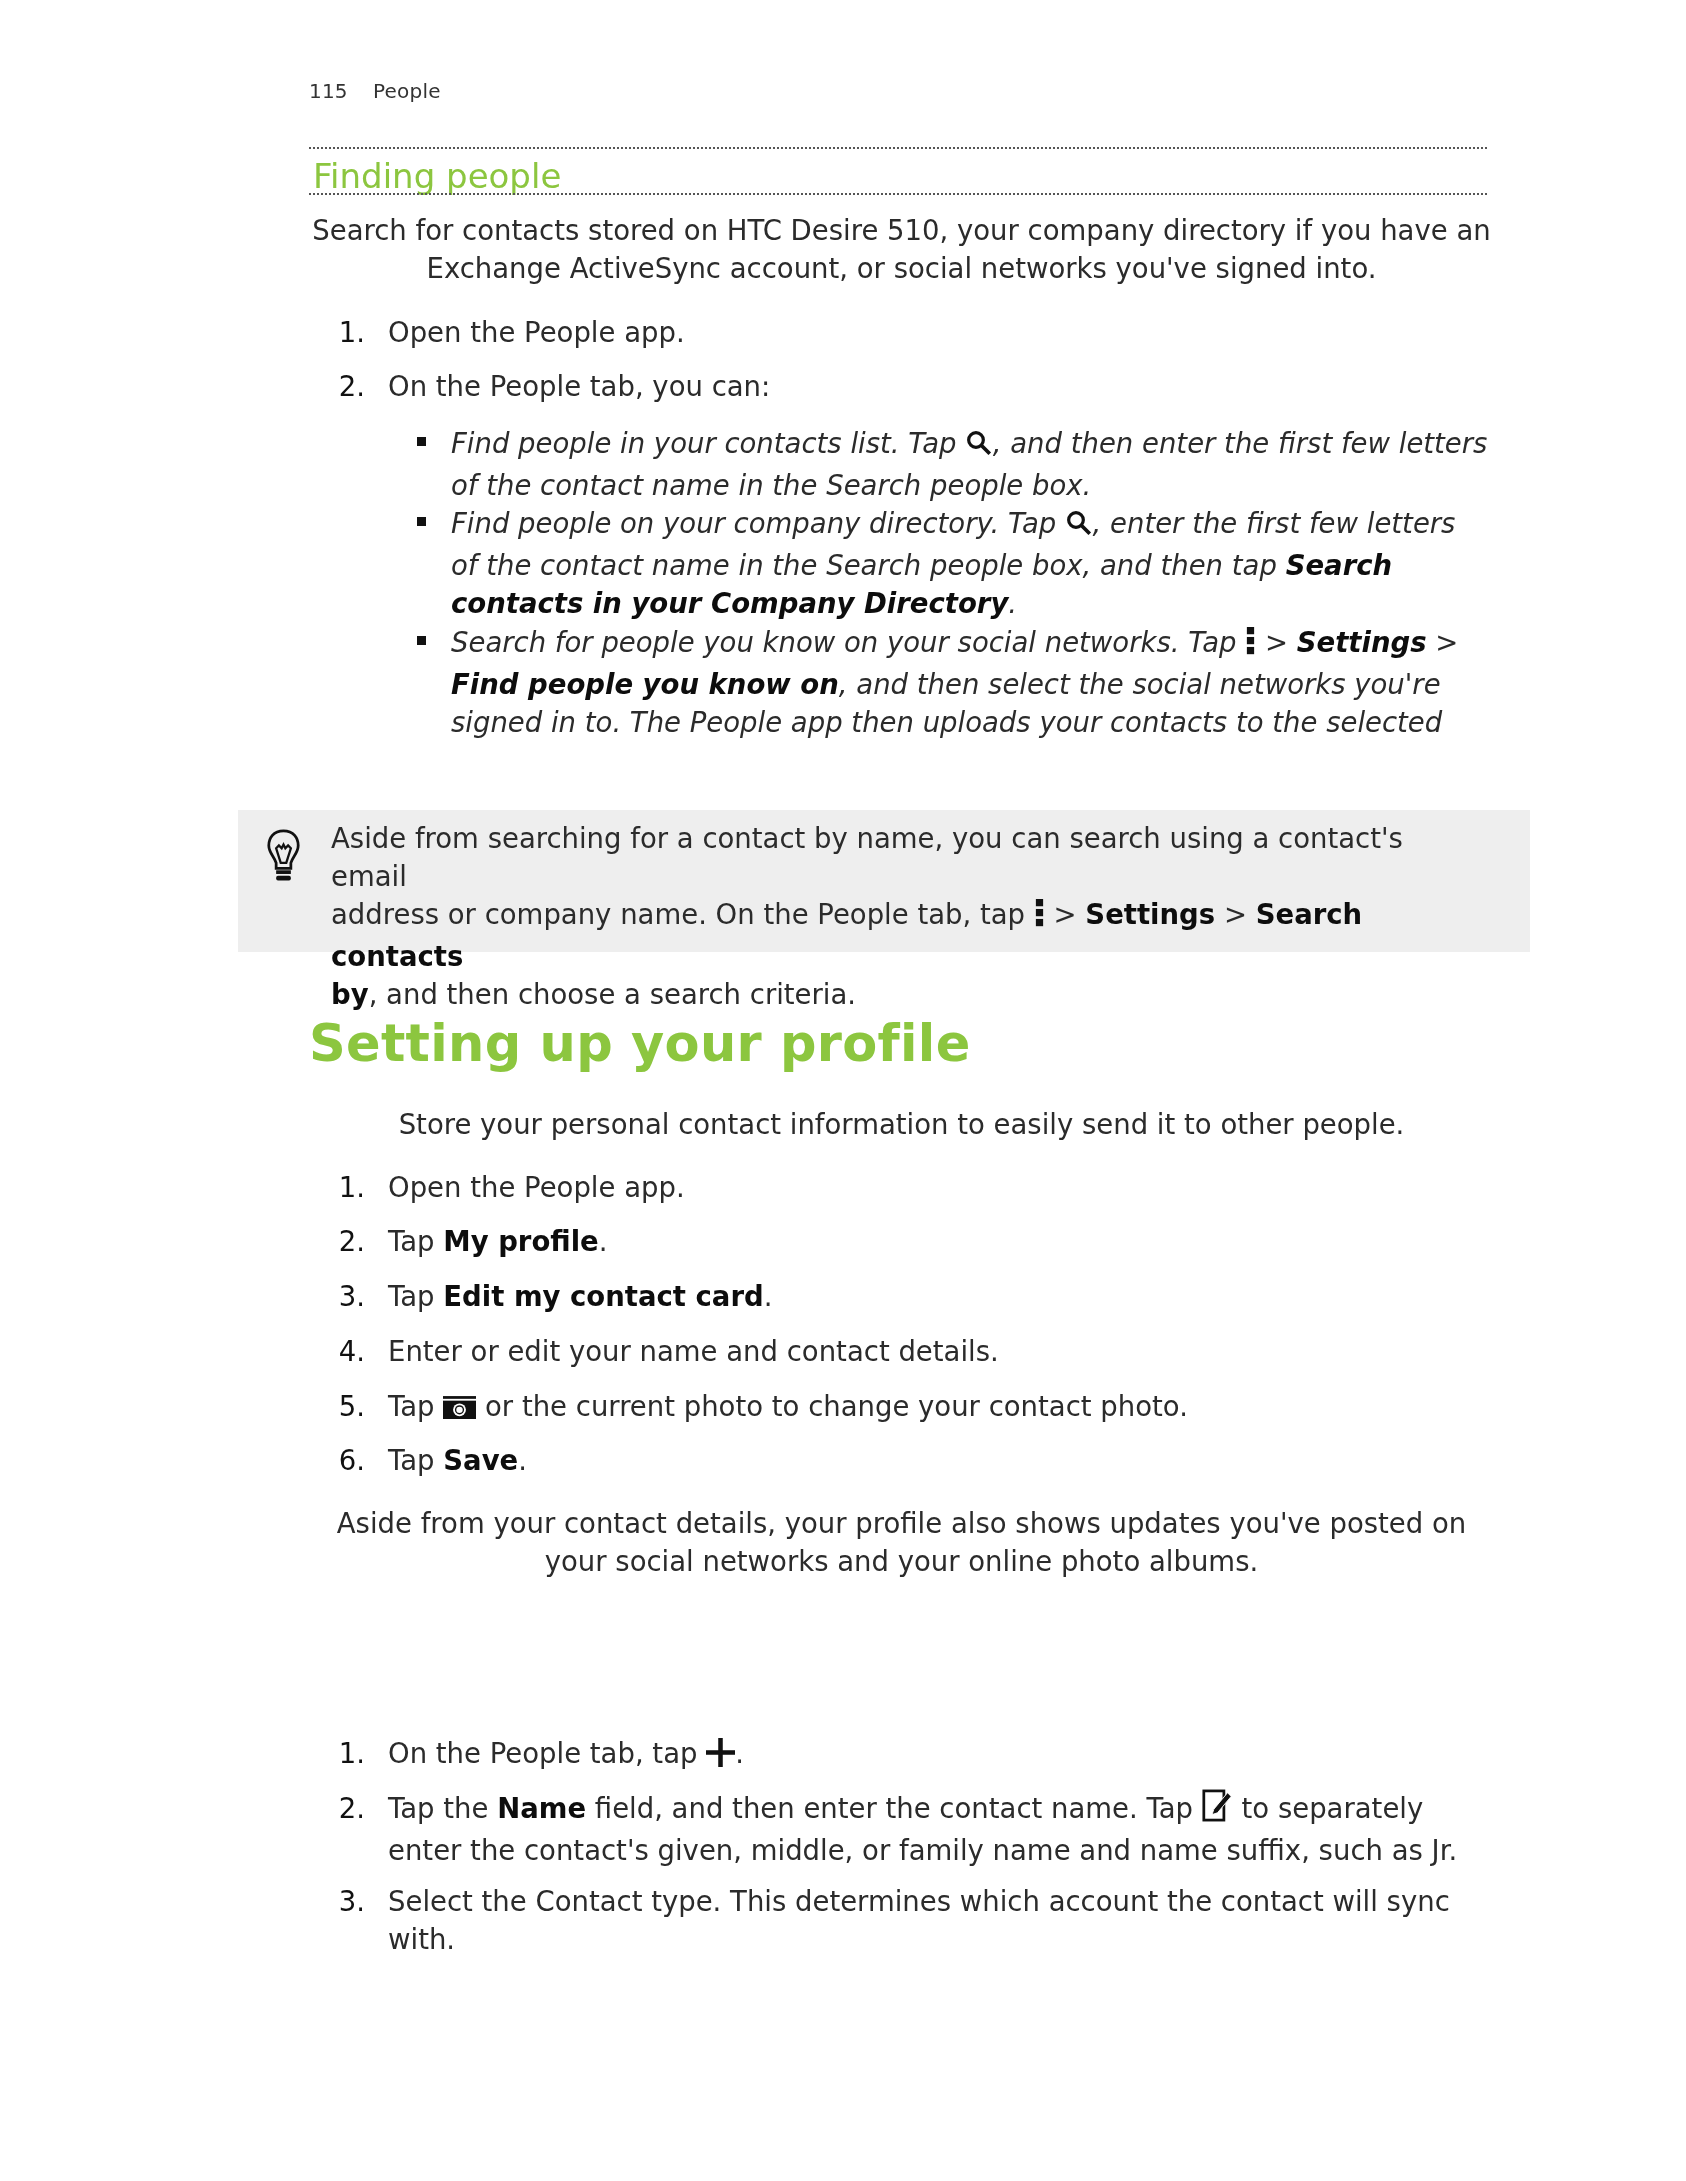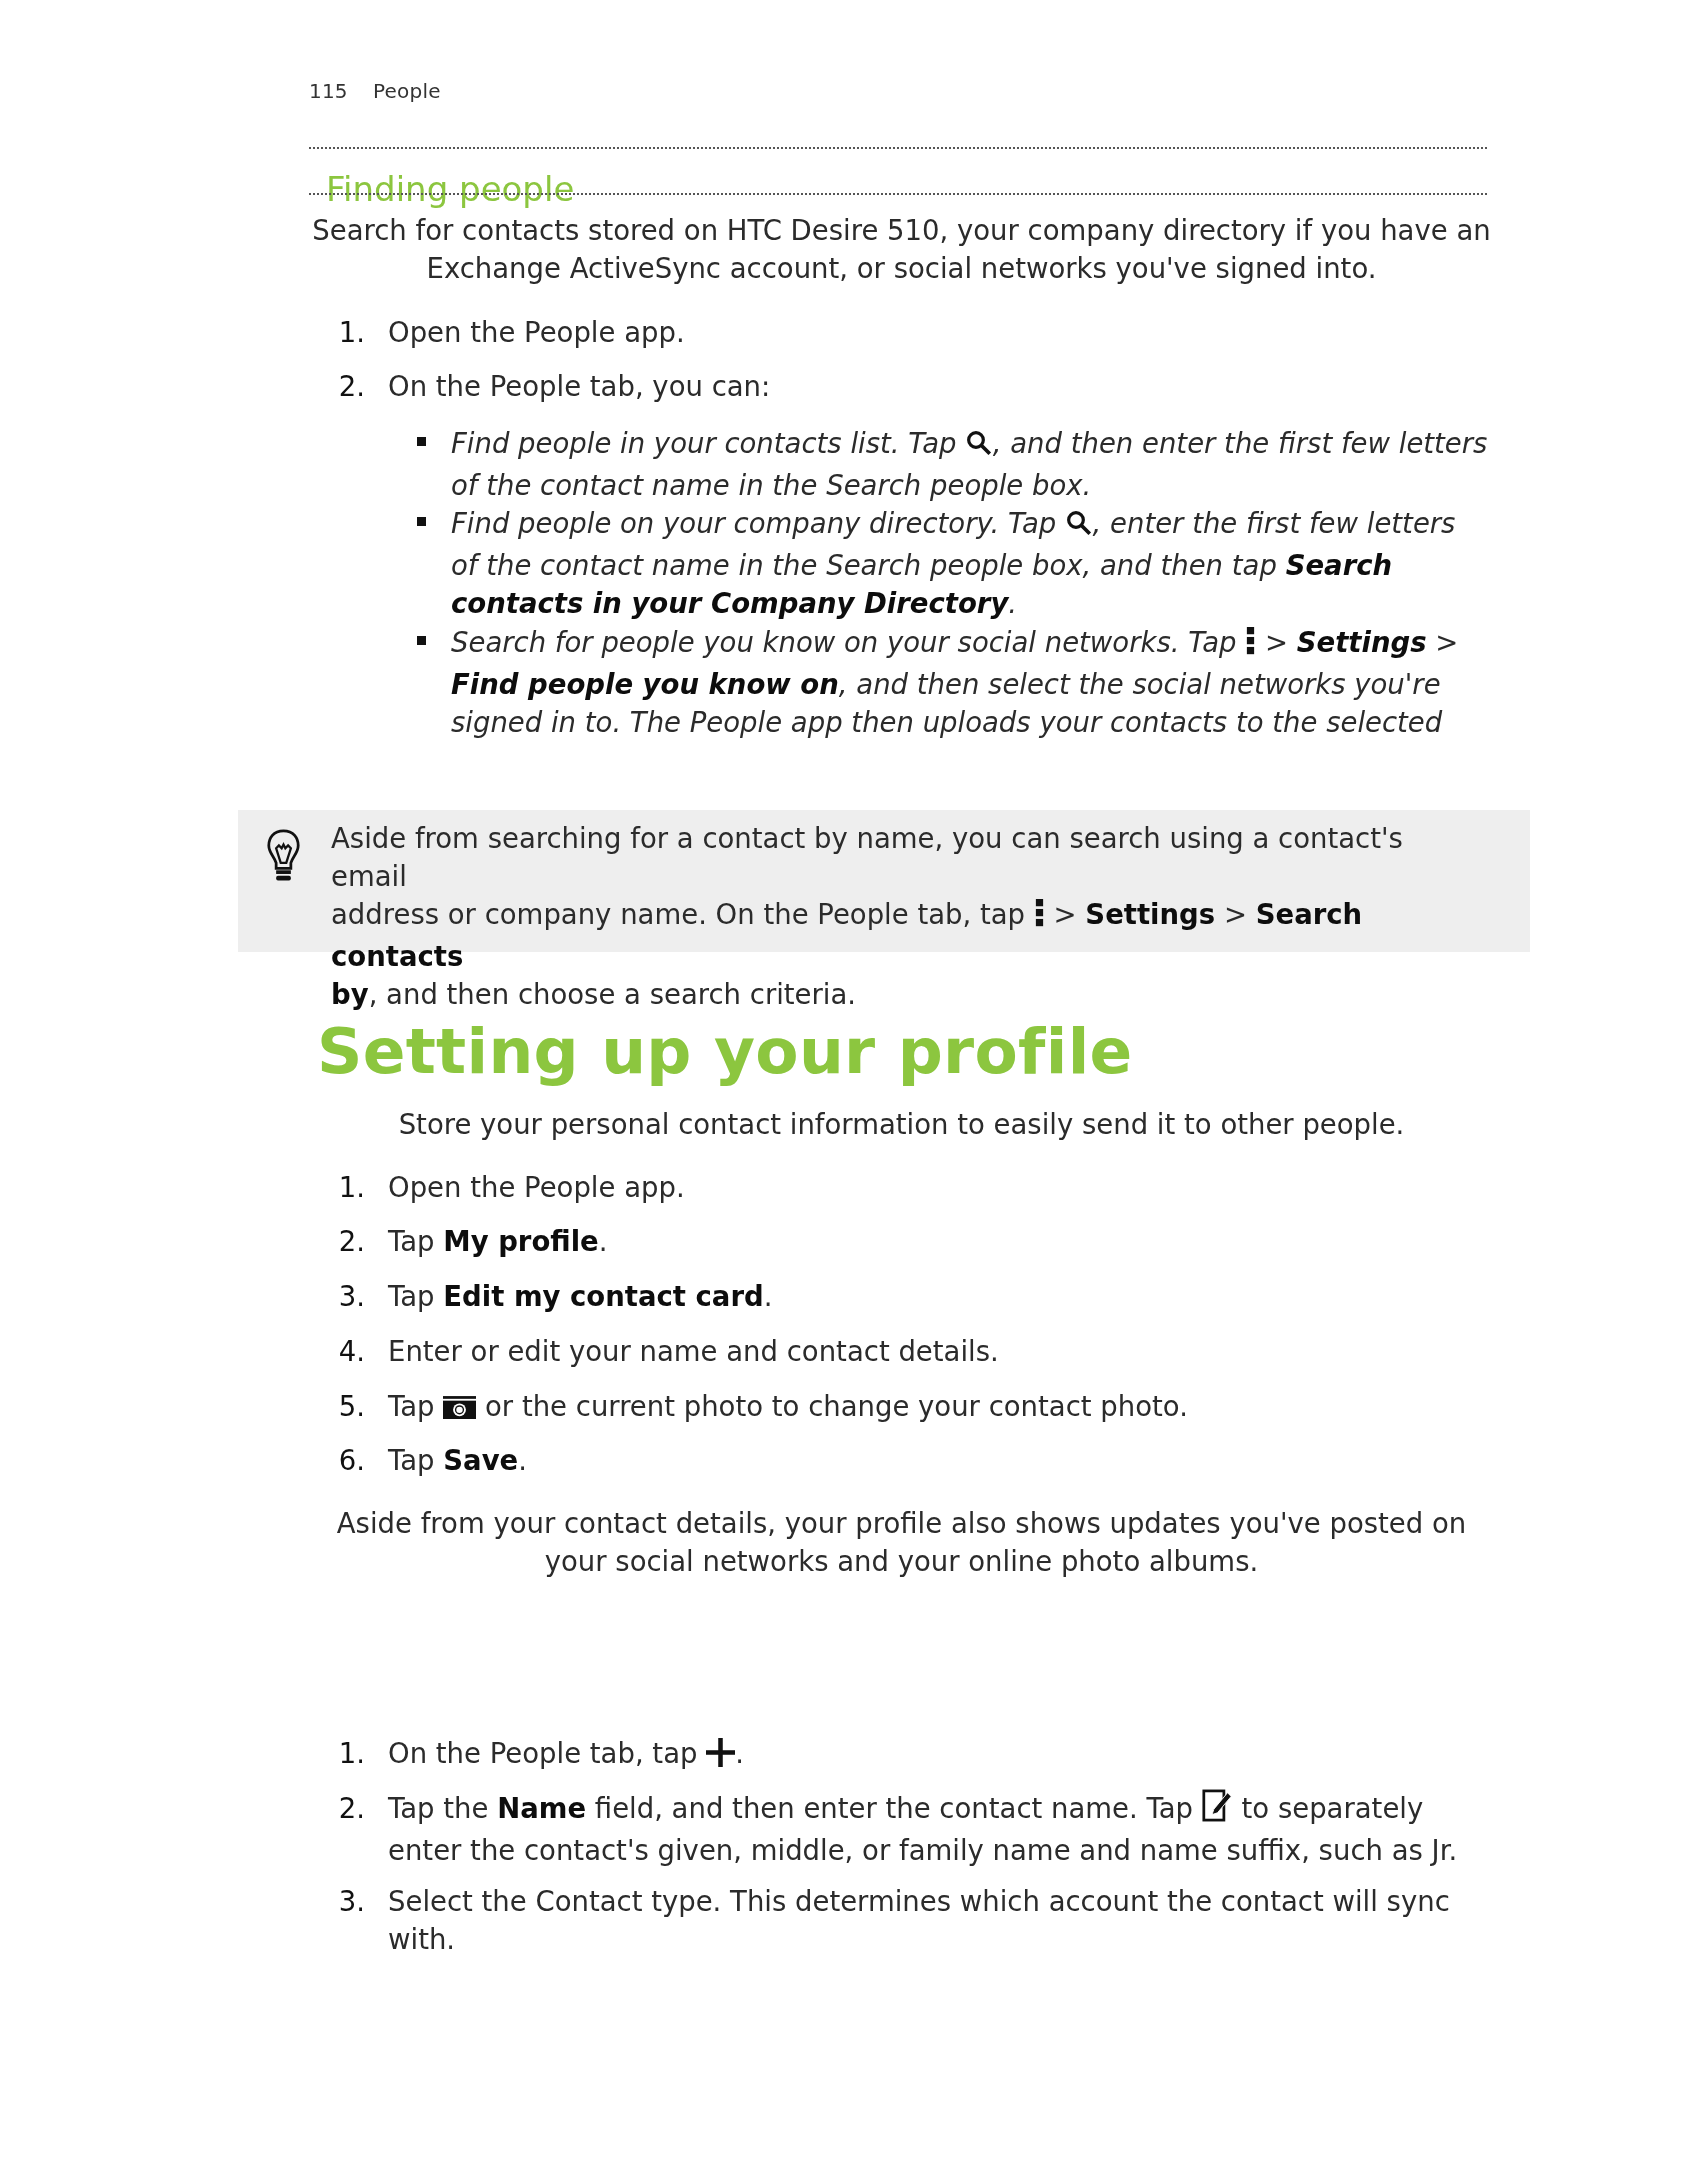--- a/index.html
+++ b/index.html
@@ -2,22 +2,22 @@
 <html style="font-size:14.7px"><head>
 <meta charset="utf-8">
 <style>
   html, body { margin: 0; padding: 0; background: #ffffff; }
   body { width: 1686px; height: 2182px; position: relative; overflow: hidden;
          font-family: "DejaVu Sans", sans-serif; color: #2b2b2b; }
   .page { position: absolute; left: 0; top: 0; width: 1686px; height: 2182px; }
   .running-head { position: absolute; left: 309px; top: 79px; font-size: 20px; color: #333; letter-spacing: 0.2px; }
   .running-head .num { display: inline-block; width: 64px; }
   .dotline { position: absolute; left: 309px; width: 1178px; height: 0; border-top: 2.8px dotted #555; }
-  .h-small { position: absolute; left: 309px; top: 152px; font-size: 34px; color: #8cc63f; font-weight: normal; margin: 17px; line-height: 40px; }
-  .h-big { position: absolute; left: 309px; font-size: 63px; color: #8cc63f; font-weight: bold; margin: 8px; line-height: 61px; letter-spacing: 0.3px; }
+  .h-small { position: absolute; left: 309px; top: 152px; font-size: 34px; color: #8cc63f; font-weight: normal; margin: 4px; line-height: 40px; }
+  .h-big { position: absolute; left: 309px; font-size: 51px; color: #8cc63f; font-weight: bold; margin: 0; line-height: 61px; letter-spacing: 0.3px; }
   .para { position: absolute; left: 309px; width: 1185px; font-size: 27.5px; line-height: 38px; margin: 0; text-align: center; }
   .ol-item { position: absolute; left: 309px; width: 1185px; font-size: 27.5px; line-height: 38px; }
   .ol-item .n { position: absolute; left: 0; width: 56px; text-align: right; color: #111; }
   .ol-item .t { position: absolute; left: 79px; width: 1102px; }
   .ul-item { position: absolute; left: 415px; width: 1084px; font-size: 27.5px; line-height: 38px; }
   .ul-item .b { position: absolute; left: 1.8px; top: 13px; width: 9.2px; height: 9.2px; background: #111; }
   .ul-item .t { position: absolute; left: 36px; width: 1047px; font-style: italic; }
   .strong { color: #0d0d0d; font-weight: 600; }
   .ic { display: inline-block; vertical-align: -3.7px; }
   .tip { position: absolute; left: 238px; top: 810px; width: 1255px; height: 142px; background: #eeeeee; padding-left: 37px; }

